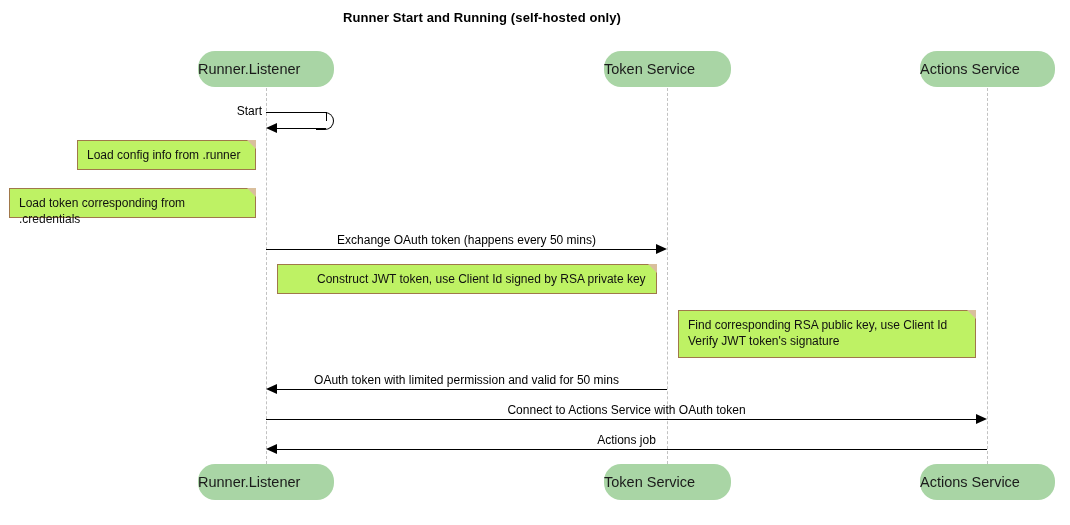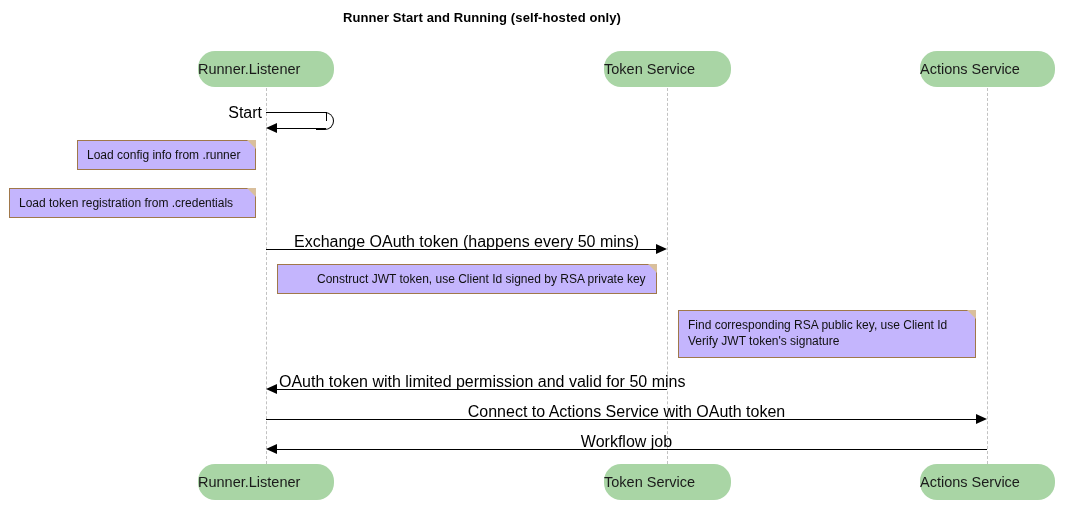--- a/index.html
+++ b/index.html
@@ -52,21 +52,21 @@
     border-left: 1.4px dashed #c2c2c2;
   }
   
   .msg-line {
     position: absolute;
     height: 0;
     border-top: 1.4px solid #000000;
   }
   .msg-label {
     position: absolute;
-    font-size: 16px;
+    font-size: 12px;
     color: #000000;
     white-space: nowrap;
     text-align: center;
   }
   .arrowhead {
     position: absolute;
     width: 0;
     height: 0;
   }
   .arrowhead.right {
@@ -89,21 +89,21 @@
     border-top: 1.4px solid #000000;
   }
   .self-loop-right {
     position: absolute;
     width: 0;
     border-left: 1.4px solid #000000;
   }
   
   .note {
     position: absolute;
-    background: #c4b5fd;
+    background: #bef264;
     border: 1.1px solid #A0784A;
     box-sizing: border-box;
     padding: 6px 9px 6px 9px;
     font-size: 12px;
     color: #101010;
     line-height: 16px;
   }
   .note-fold {
     position: absolute;
     top: -1px;
@@ -172,45 +172,45 @@
 
   <div class="note" style="left:77px; top:140px; width:179px; height:30px;">
     <span class="note-fold-edge"></span>
     <span class="note-fold"></span>
     <span class="note-text">Load config info from .runner</span>
   </div>
 
   <div class="note" style="left:9px; top:188px; width:247px; height:30px;">
     <span class="note-fold-edge"></span>
     <span class="note-fold"></span>
-    <span class="note-text">Load token registration from .credentials</span>
+    <span class="note-text">Load token corresponding from .credentials</span>
   </div>
 
   <div class="msg-label" style="left:266px; top:233px; width:401px;">Exchange OAuth token (happens every 50 mins)</div>
   <div class="msg-line" style="left:266px; top:249px; width:390px;"></div>
   <div class="arrowhead right" style="left:656px; top:244px;"></div>
 
   <div class="note" style="left:277px; top:264px; width:380px; height:30px;padding-left:39px;">
     <span class="note-fold-edge"></span>
     <span class="note-fold"></span>
     <span class="note-text">Construct JWT token, use Client Id signed by RSA private key</span>
   </div>
 
   <div class="note" style="left:678px; top:310px; width:298px; height:48px;">
     <span class="note-fold-edge"></span>
     <span class="note-fold"></span>
     <span class="note-line">Find corresponding RSA public key, use Client Id</span>
     <span class="note-line">Verify JWT token's signature</span>
   </div>
 
-  <div class="msg-label" style="left:266px; top:373px; width:401px;margin-left:13px;">OAuth token with limited permission and valid for 50 mins</div>
+  <div class="msg-label" style="left:266px; top:373px; width:401px;">OAuth token with limited permission and valid for 50 mins</div>
   <div class="msg-line" style="left:277px; top:389px; width:390px;"></div>
   <div class="arrowhead left" style="left:266px; top:384px;"></div>
 
   <div class="msg-label" style="left:266px; top:403px; width:721px;">Connect to Actions Service with OAuth token</div>
   <div class="msg-line" style="left:266px; top:419px; width:710px;"></div>
   <div class="arrowhead right" style="left:976px; top:414px;"></div>
 
-  <div class="msg-label" style="left:266px; top:433px; width:721px;">Workflow job</div>
+  <div class="msg-label" style="left:266px; top:433px; width:721px;">Actions job</div>
   <div class="msg-line" style="left:277px; top:449px; width:710px;"></div>
   <div class="arrowhead left" style="left:266px; top:444px;"></div>
 
 </div>
 
 </body></html>

